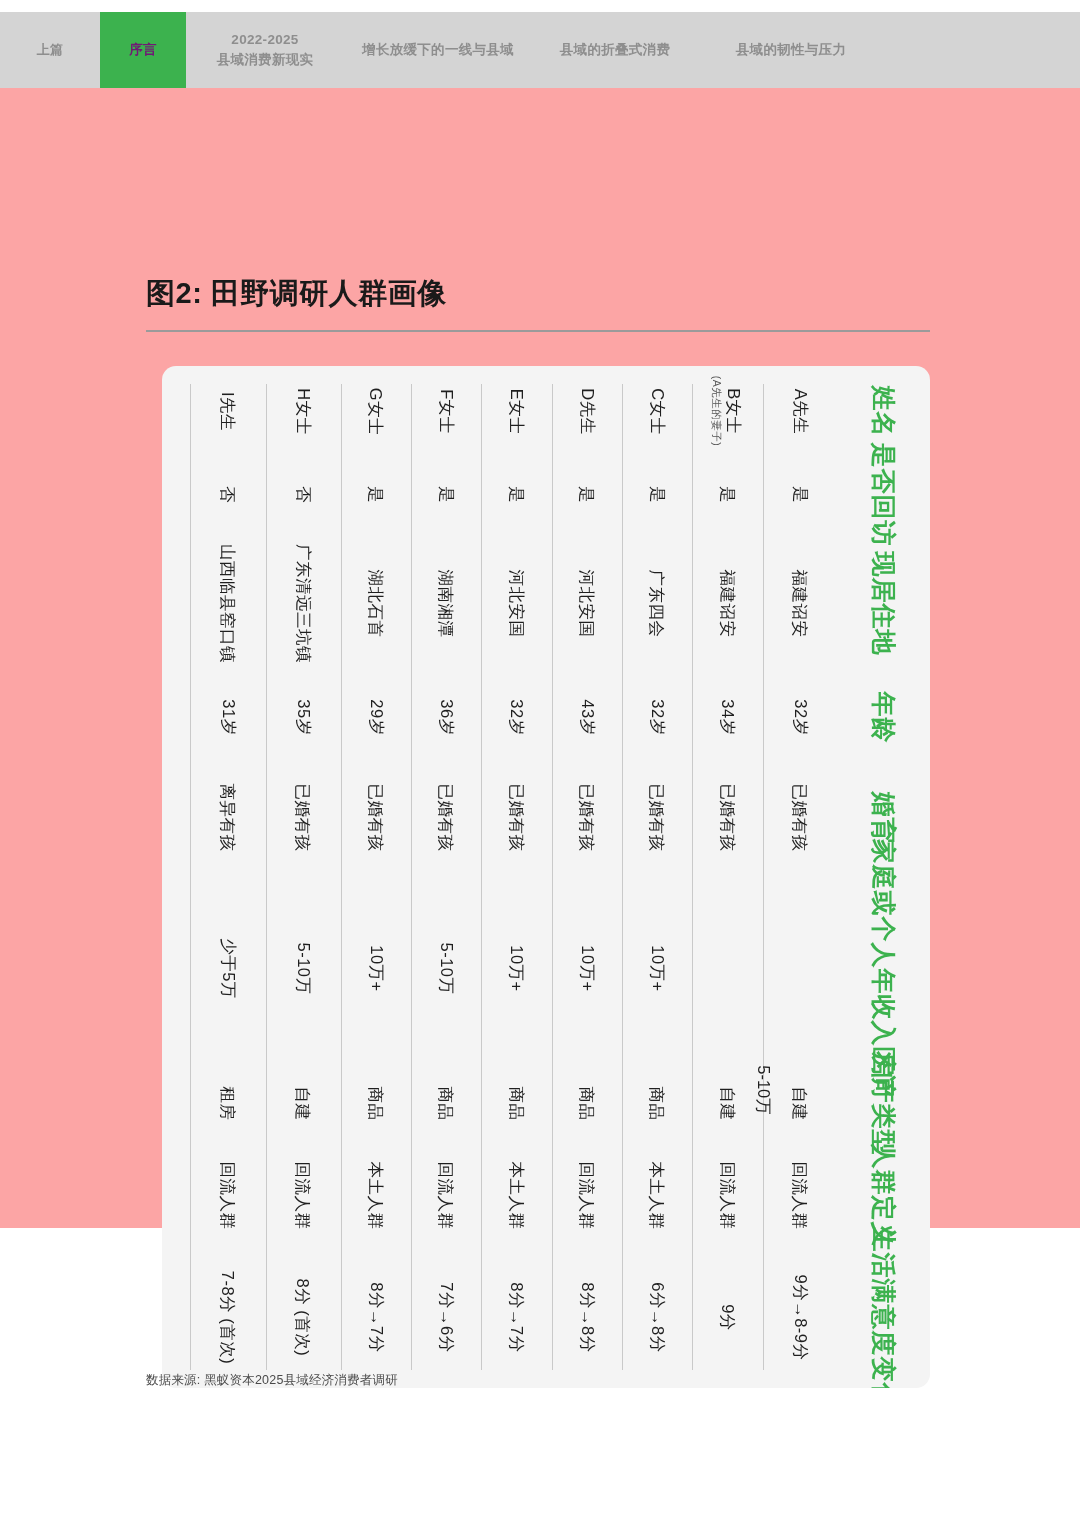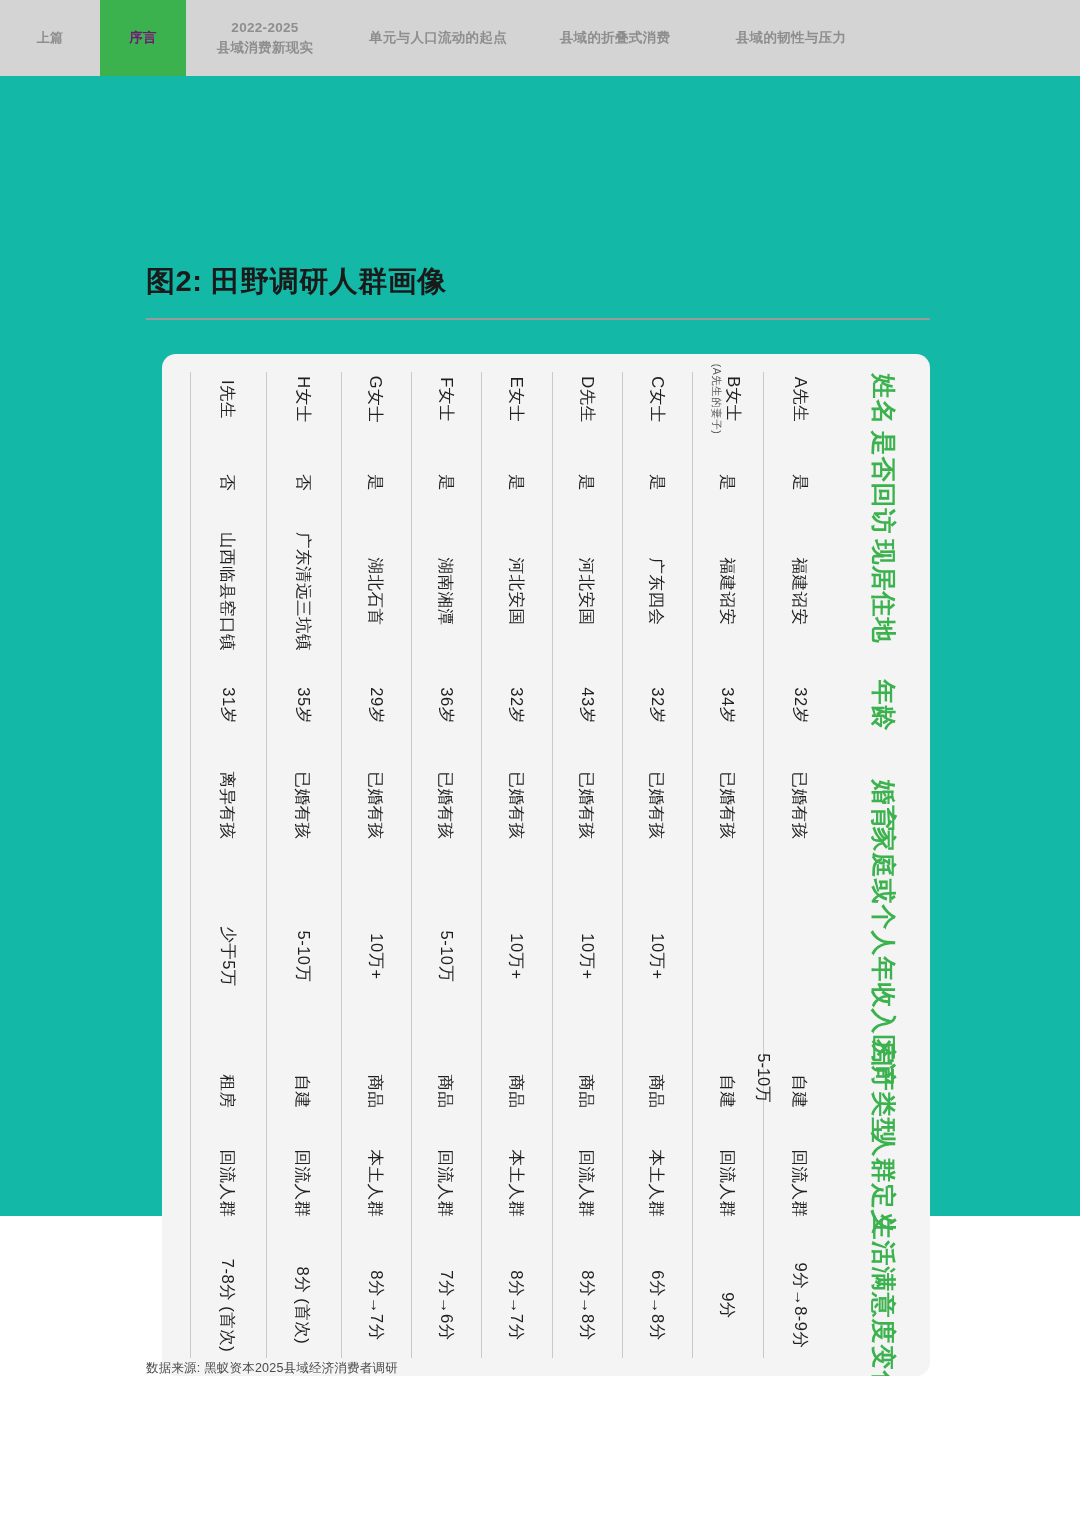--- a/index.html
+++ b/index.html
@@ -12,20 +12,21 @@
     overflow: hidden;
   }
 
   
   .topnav {
     width: 1080px;
     height: 76px;
     background: #d4d4d4;
     display: flex;
     align-items: stretch;
+    margin-top: 12px;
   }
   .nav-item {
     display: flex;
     align-items: center;
     justify-content: center;
     text-align: center;
     font-size: 13.5px;
     font-weight: bold;
     line-height: 1.45;
     color: #8e8e8e;
@@ -43,21 +44,21 @@
   .nav-item.w2 { width: 196px; }
   .nav-item.w3 { width: 188px; }
   .nav-item.w4 { width: 166px; }
   .nav-item.w5 { width: 186px; text-align: center; }
 
   
   .page {
     position: relative;
     width: 1080px;
     height: 1140px;
-    background: #14b8a6;
+    background: #fca5a5;
   }
 
   .fig-title {
     position: absolute;
     left: 146px;
     top: 186px;
     font-size: 29px;
     font-weight: bold;
     color: #1a1a1a;
     letter-spacing: .5px;
@@ -184,21 +185,21 @@
   }
 </style>
 </head>
 <body>
 
 <div class="topnav">
   <div class="nav-item first">上篇</div>
   <div class="nav-item active">序言</div>
   <div class="nav-item w1">2022-2025
 县域消费新现实</div>
-  <div class="nav-item w3">单元与人口流动的起点</div>
+  <div class="nav-item w3">增长放缓下的一线与县域</div>
   <div class="nav-item w4">县域的折叠式消费</div>
   <div class="nav-item w5">县域的韧性与压力</div>
 </div>
 
 <div class="page">
 
   <div class="fig-title">图2: 田野调研人群画像</div>
   <div class="title-rule"></div>
 
   <div class="table-wrap">

